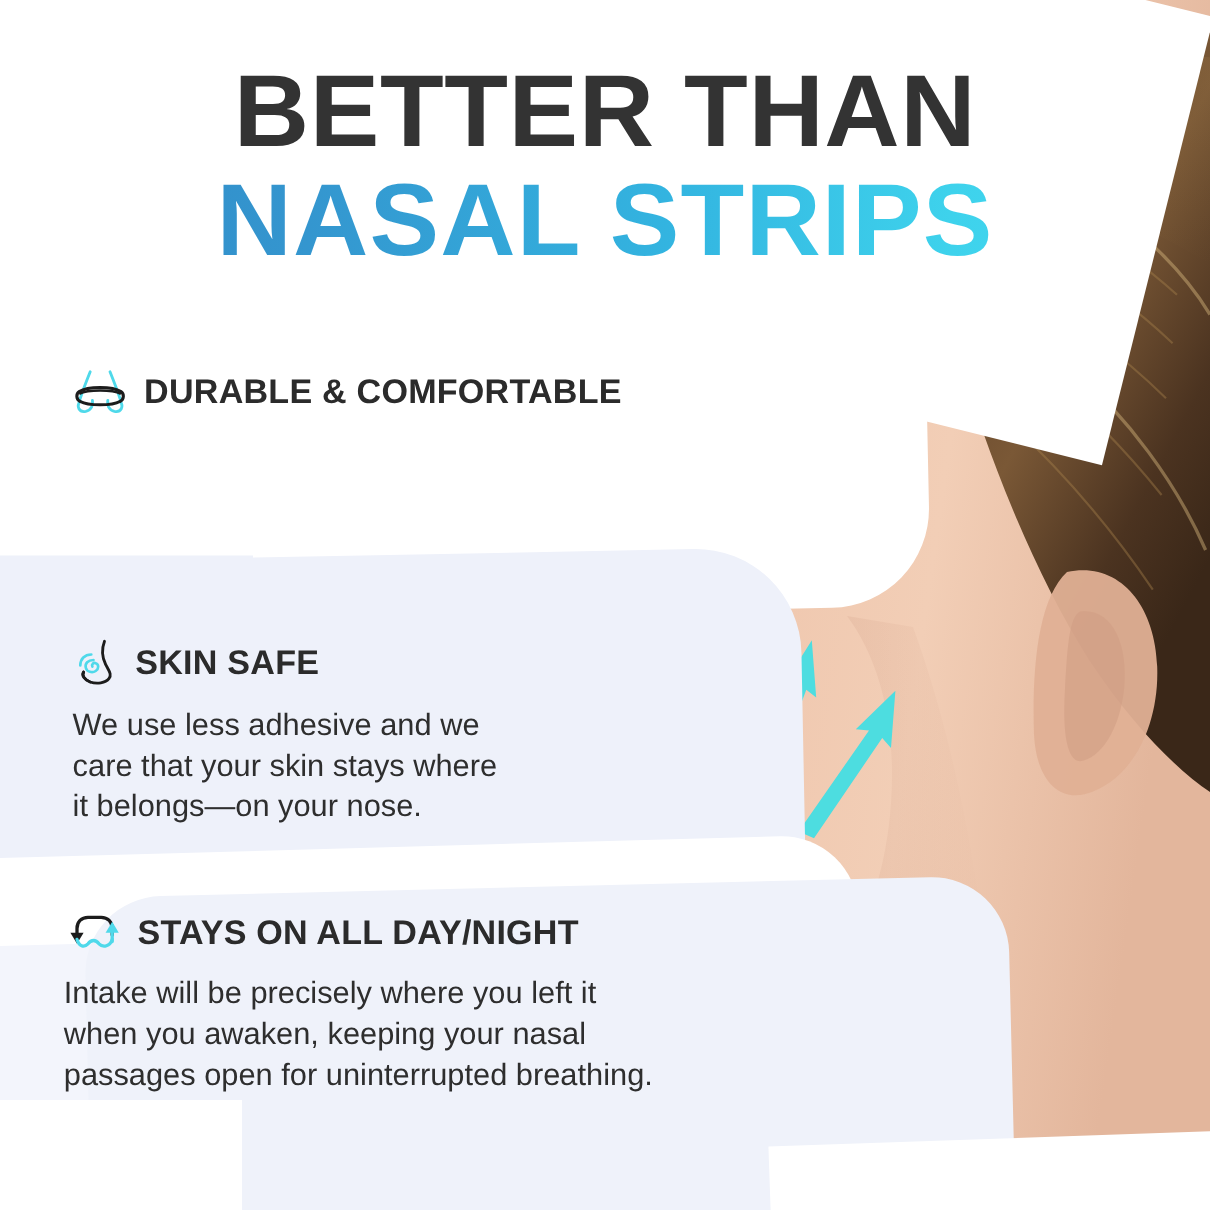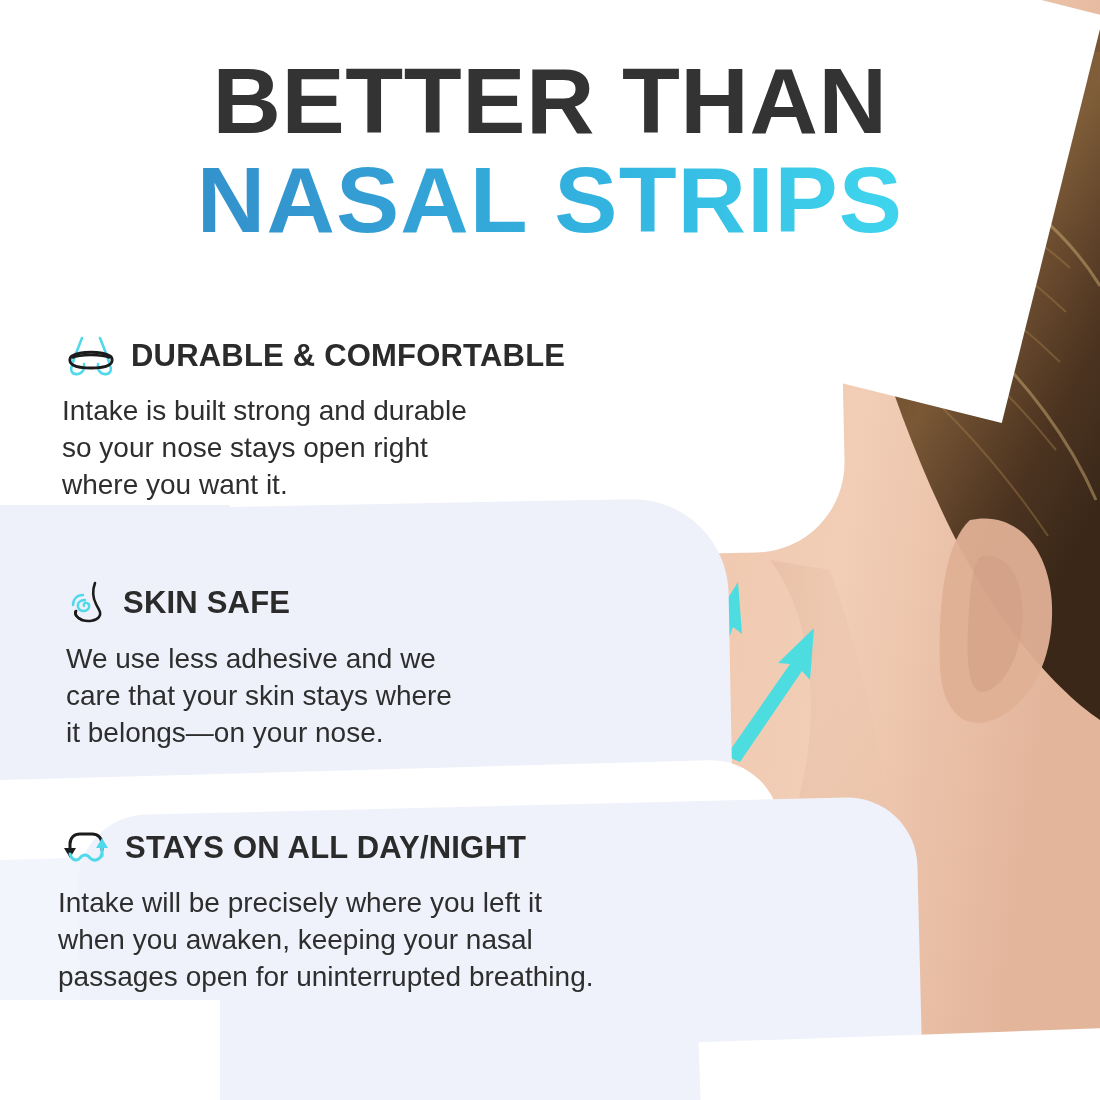--- a/index.html
+++ b/index.html
@@ -397,23 +397,20 @@
           <path d="M9 30 C 5 36, 8 41, 14 40 C 19 39, 21 34, 20 30"></path>
           <path d="M45 30 C 49 36, 46 41, 40 40 C 35 39, 33 34, 34 30"></path>
         </g>
 
         <path d="M8 22 C 16 17, 38 17, 46 22 C 49 24, 49 29, 45 31
                  C 38 35, 16 35, 9 31 C 5 29, 5 24, 8 22 Z" fill="none" stroke="#1c1c1c" stroke-width="2.8" stroke-linejoin="round"></path>
         <path d="M8 24 C 16 20, 38 20, 46 24" stroke="#1c1c1c" stroke-width="2.4" fill="none"></path>
       </svg>
       <span class="feature-title">DURABLE &amp; COMFORTABLE</span>
     </div>
-    <div class="feature-body">Intake is built strong and durable
-so your nose stays open right
-where you want it.</div>
   </div>
 
   <div class="feature" id="feature-3">
     <div class="feature-head">
       <svg class="feature-icon" viewBox="0 0 54 44">
 
         <path d="M12 26 L 12 18 C 12 12, 16 8, 22 8 L 34 8 C 40 8, 44 12, 44 18 L 44 24" fill="none" stroke="#1c1c1c" stroke-width="3" stroke-linecap="round"></path>
         <path d="M12 32 L 6 22 L 18 22 Z" fill="#1c1c1c"></path>
 
         <path d="M12 28 C 14 34, 18 36, 22 32 C 25 28, 29 28, 32 32 C 36 36, 42 34, 44 28" fill="none" stroke="#4fd9ea" stroke-width="3" stroke-linecap="round"></path>

